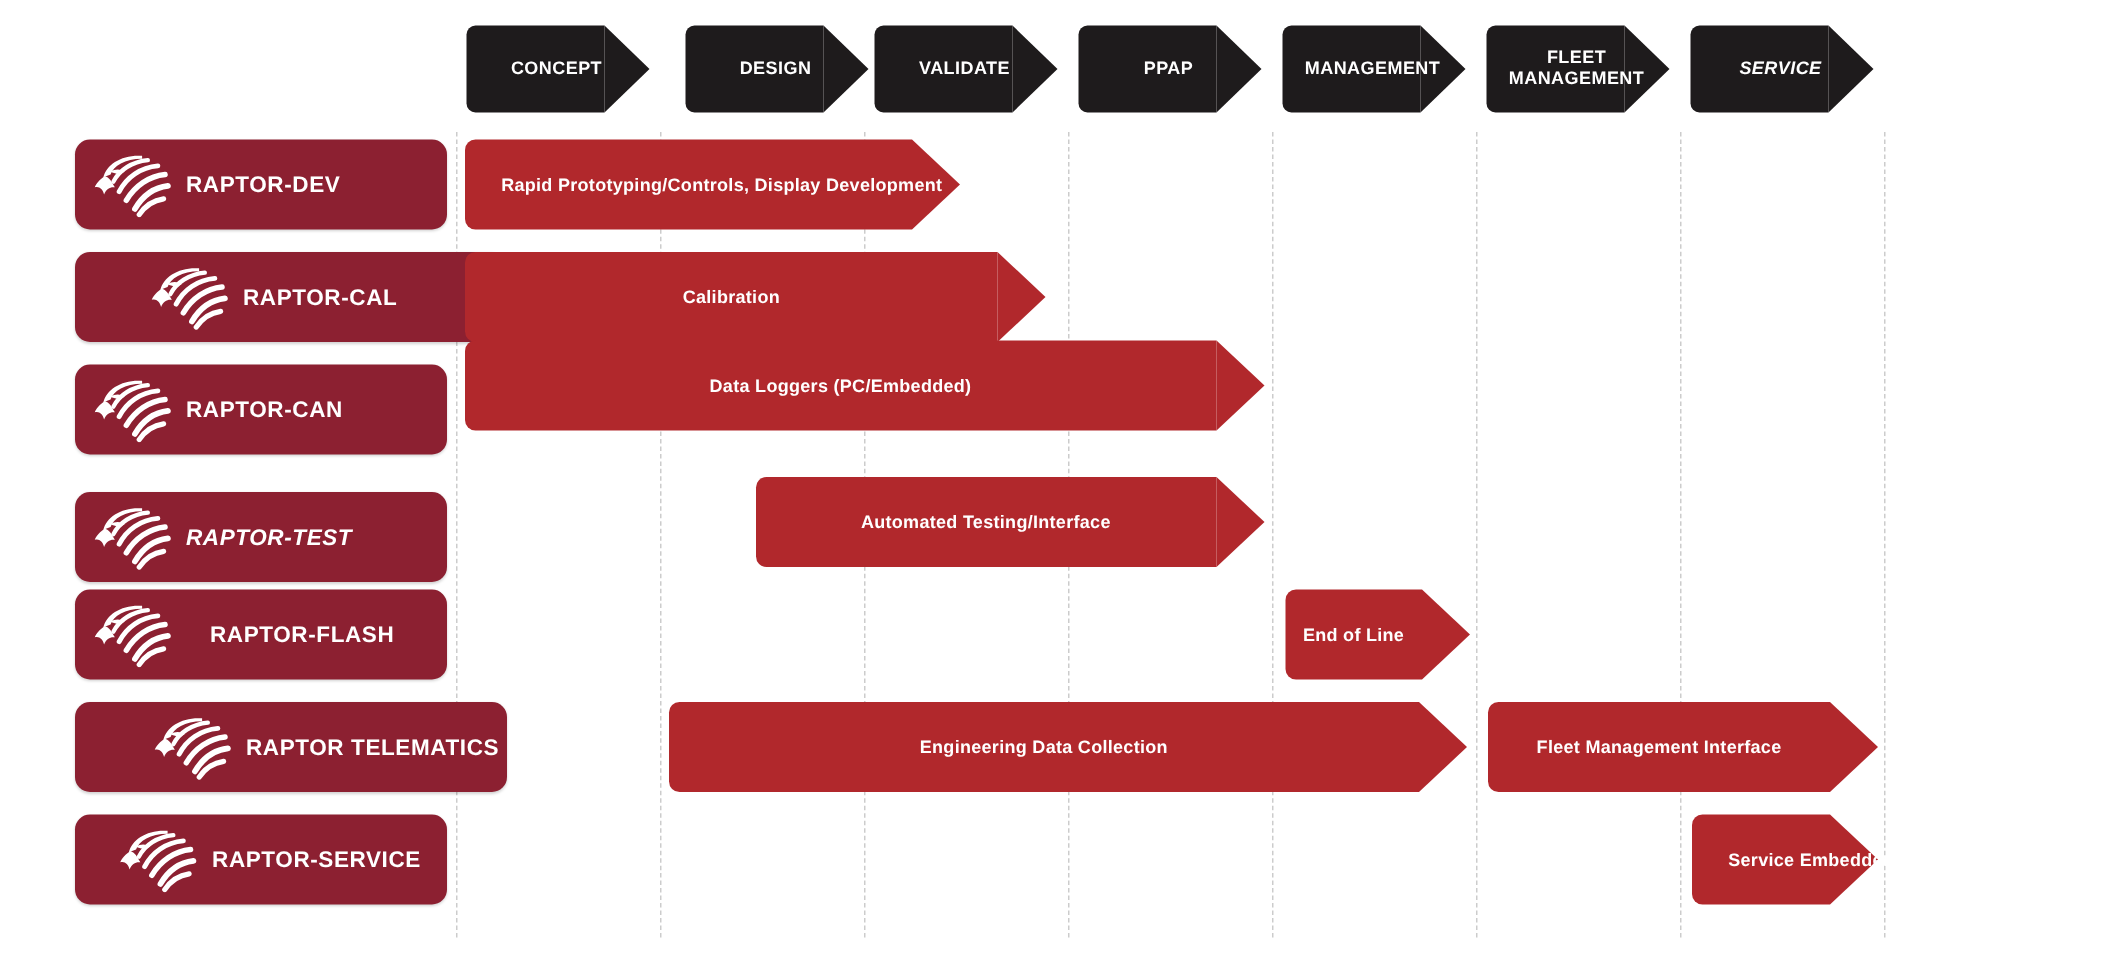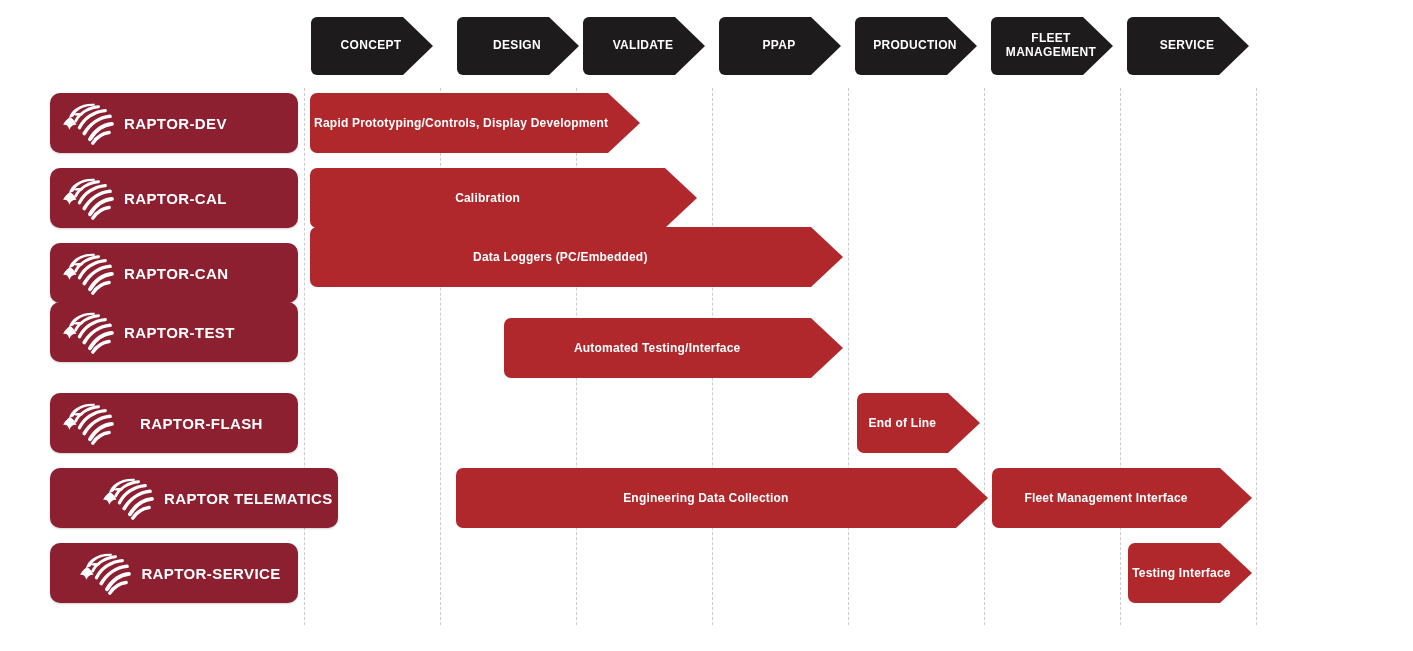--- a/index.html
+++ b/index.html
@@ -92,21 +92,21 @@
     content: "";
     position: absolute;
     left: 100%;
     top: 0;
     width: 0; height: 0;
     border-top: 30px solid transparent;
     border-bottom: 30px solid transparent;
     border-left: 32px solid var(--c-bar);
   }
   .bar-center { justify-content: center; }
-  .bar-left   { justify-content: flex-start; padding-left: 4px; }
+  .bar-left   { justify-content: flex-start; padding-left: 24px; }
   .bar-label {
     color: var(--c-text);
     font-size: 12px;
     font-weight: bold;
     white-space: nowrap;
     letter-spacing: 0.2px;
     position: relative;
     z-index: 2;
   }
 </style>
@@ -131,47 +131,47 @@
       <div class="phase-arrow" style="left: 457px;">
         <span class="phase-label">DESIGN</span>
       </div>
       <div class="phase-arrow" style="left: 583px;">
         <span class="phase-label">VALIDATE</span>
       </div>
       <div class="phase-arrow" style="left: 719px;">
         <span class="phase-label">PPAP</span>
       </div>
       <div class="phase-arrow" style="left: 855px;">
-        <span class="phase-label">PRODUCTION</span>
+        <span class="phase-label">MANAGEMENT</span>
       </div>
       <div class="phase-arrow" style="left: 991px;">
         <span class="phase-label">FLEET MANAGEMENT</span>
       </div>
-      <div class="phase-arrow" style="left: 1127px;">
+      <div class="phase-arrow" style="left: 1127px; font-style: italic;">
         <span class="phase-label">SERVICE</span>
       </div>
     </div>
   <div id="rows">
       <div class="product-box" style="top: 93px;">
   <svg class="eagle" width="54" height="44" viewBox="0 0 56 46" aria-hidden="true">
     <path d="M34 3 C20 2 9 9 7 18 L12 16 C14 10 22 5 34 5 Z" fill="#fff"></path>
     <path d="M8 17 C5 19 2 22 1 25 C4 24 6.5 26 7.5 30 C9 26 12 24.5 15 25 C13 21 11 18 8 17 Z" fill="#fff"></path>
     <path d="M12 14 C15 12 19 12 22 14 C19 16 15 16 12 14 Z" fill="#fff"></path>
     <path d="M38 6 C27 7 18 13 14 21" stroke="#fff" stroke-width="3" fill="none" stroke-linecap="round"></path>
     <path d="M45 10 C33 11 23 18 18 28" stroke="#fff" stroke-width="3.4" fill="none" stroke-linecap="round"></path>
     <path d="M50 16 C39 17 29 24 23 34" stroke="#fff" stroke-width="3.8" fill="none" stroke-linecap="round"></path>
     <path d="M52 24 C43 25 35 30 29 40" stroke="#fff" stroke-width="4" fill="none" stroke-linecap="round"></path>
     <path d="M49 33 C42 34 36 38 32 44" stroke="#fff" stroke-width="3.6" fill="none" stroke-linecap="round"></path>
   </svg>
 <span class="product-label">RAPTOR-DEV</span>
       </div>
       <div class="bar bar-left" style="top: 93px; left: 310.12px; width: 297.8px;">
         <span class="bar-label">Rapid Prototyping/Controls, Display Development</span>
       </div>
-      <div class="product-box" style="top: 168px;">
+      <div class="product-box" style="top: 168px; padding-left: 38px;">
   <svg class="eagle" width="54" height="44" viewBox="0 0 56 46" aria-hidden="true">
     <path d="M34 3 C20 2 9 9 7 18 L12 16 C14 10 22 5 34 5 Z" fill="#fff"></path>
     <path d="M8 17 C5 19 2 22 1 25 C4 24 6.5 26 7.5 30 C9 26 12 24.5 15 25 C13 21 11 18 8 17 Z" fill="#fff"></path>
     <path d="M12 14 C15 12 19 12 22 14 C19 16 15 16 12 14 Z" fill="#fff"></path>
     <path d="M38 6 C27 7 18 13 14 21" stroke="#fff" stroke-width="3" fill="none" stroke-linecap="round"></path>
     <path d="M45 10 C33 11 23 18 18 28" stroke="#fff" stroke-width="3.4" fill="none" stroke-linecap="round"></path>
     <path d="M50 16 C39 17 29 24 23 34" stroke="#fff" stroke-width="3.8" fill="none" stroke-linecap="round"></path>
     <path d="M52 24 C43 25 35 30 29 40" stroke="#fff" stroke-width="4" fill="none" stroke-linecap="round"></path>
     <path d="M49 33 C42 34 36 38 32 44" stroke="#fff" stroke-width="3.6" fill="none" stroke-linecap="round"></path>
   </svg>
@@ -189,21 +189,21 @@
     <path d="M45 10 C33 11 23 18 18 28" stroke="#fff" stroke-width="3.4" fill="none" stroke-linecap="round"></path>
     <path d="M50 16 C39 17 29 24 23 34" stroke="#fff" stroke-width="3.8" fill="none" stroke-linecap="round"></path>
     <path d="M52 24 C43 25 35 30 29 40" stroke="#fff" stroke-width="4" fill="none" stroke-linecap="round"></path>
     <path d="M49 33 C42 34 36 38 32 44" stroke="#fff" stroke-width="3.6" fill="none" stroke-linecap="round"></path>
   </svg>
 <span class="product-label">RAPTOR-CAN</span>
       </div>
       <div class="bar bar-center" style="top: 227px; left: 310.12px; width: 500.44px;">
         <span class="bar-label">Data Loggers (PC/Embedded)</span>
       </div>
-      <div class="product-box" style="top: 302px;">
+      <div class="product-box" style="top: 328px; font-style: italic;">
   <svg class="eagle" width="54" height="44" viewBox="0 0 56 46" aria-hidden="true">
     <path d="M34 3 C20 2 9 9 7 18 L12 16 C14 10 22 5 34 5 Z" fill="#fff"></path>
     <path d="M8 17 C5 19 2 22 1 25 C4 24 6.5 26 7.5 30 C9 26 12 24.5 15 25 C13 21 11 18 8 17 Z" fill="#fff"></path>
     <path d="M12 14 C15 12 19 12 22 14 C19 16 15 16 12 14 Z" fill="#fff"></path>
     <path d="M38 6 C27 7 18 13 14 21" stroke="#fff" stroke-width="3" fill="none" stroke-linecap="round"></path>
     <path d="M45 10 C33 11 23 18 18 28" stroke="#fff" stroke-width="3.4" fill="none" stroke-linecap="round"></path>
     <path d="M50 16 C39 17 29 24 23 34" stroke="#fff" stroke-width="3.8" fill="none" stroke-linecap="round"></path>
     <path d="M52 24 C43 25 35 30 29 40" stroke="#fff" stroke-width="4" fill="none" stroke-linecap="round"></path>
     <path d="M49 33 C42 34 36 38 32 44" stroke="#fff" stroke-width="3.6" fill="none" stroke-linecap="round"></path>
   </svg>
@@ -234,36 +234,36 @@
     <path d="M8 17 C5 19 2 22 1 25 C4 24 6.5 26 7.5 30 C9 26 12 24.5 15 25 C13 21 11 18 8 17 Z" fill="#fff"></path>
     <path d="M12 14 C15 12 19 12 22 14 C19 16 15 16 12 14 Z" fill="#fff"></path>
     <path d="M38 6 C27 7 18 13 14 21" stroke="#fff" stroke-width="3" fill="none" stroke-linecap="round"></path>
     <path d="M45 10 C33 11 23 18 18 28" stroke="#fff" stroke-width="3.4" fill="none" stroke-linecap="round"></path>
     <path d="M50 16 C39 17 29 24 23 34" stroke="#fff" stroke-width="3.8" fill="none" stroke-linecap="round"></path>
     <path d="M52 24 C43 25 35 30 29 40" stroke="#fff" stroke-width="4" fill="none" stroke-linecap="round"></path>
     <path d="M49 33 C42 34 36 38 32 44" stroke="#fff" stroke-width="3.6" fill="none" stroke-linecap="round"></path>
   </svg>
 <span class="product-label">RAPTOR TELEMATICS</span>
       </div>
-      <div class="bar bar-center" style="top: 468px; left: 456px; width: 499.76px;">
+      <div class="bar bar-center" style="top: 468px; left: 446px; width: 499.76px;">
         <span class="bar-label">Engineering Data Collection</span>
       </div>
       <div class="bar bar-center" style="top: 468px; left: 992.16px; width: 227.76px;">
         <span class="bar-label">Fleet Management Interface</span>
       </div>
       <div class="product-box" style="top: 543px; justify-content: center;">
   <svg class="eagle" width="54" height="44" viewBox="0 0 56 46" aria-hidden="true">
     <path d="M34 3 C20 2 9 9 7 18 L12 16 C14 10 22 5 34 5 Z" fill="#fff"></path>
     <path d="M8 17 C5 19 2 22 1 25 C4 24 6.5 26 7.5 30 C9 26 12 24.5 15 25 C13 21 11 18 8 17 Z" fill="#fff"></path>
     <path d="M12 14 C15 12 19 12 22 14 C19 16 15 16 12 14 Z" fill="#fff"></path>
     <path d="M38 6 C27 7 18 13 14 21" stroke="#fff" stroke-width="3" fill="none" stroke-linecap="round"></path>
     <path d="M45 10 C33 11 23 18 18 28" stroke="#fff" stroke-width="3.4" fill="none" stroke-linecap="round"></path>
     <path d="M50 16 C39 17 29 24 23 34" stroke="#fff" stroke-width="3.8" fill="none" stroke-linecap="round"></path>
     <path d="M52 24 C43 25 35 30 29 40" stroke="#fff" stroke-width="4" fill="none" stroke-linecap="round"></path>
     <path d="M49 33 C42 34 36 38 32 44" stroke="#fff" stroke-width="3.6" fill="none" stroke-linecap="round"></path>
   </svg>
 <span class="product-label">RAPTOR-SERVICE</span>
       </div>
       <div class="bar bar-left" style="top: 543px; left: 1128.16px; width: 91.76px;">
-        <span class="bar-label">Testing Interface</span>
+        <span class="bar-label">Service Embedded</span>
       </div>
     </div>
 </div>
 
 </body></html>

